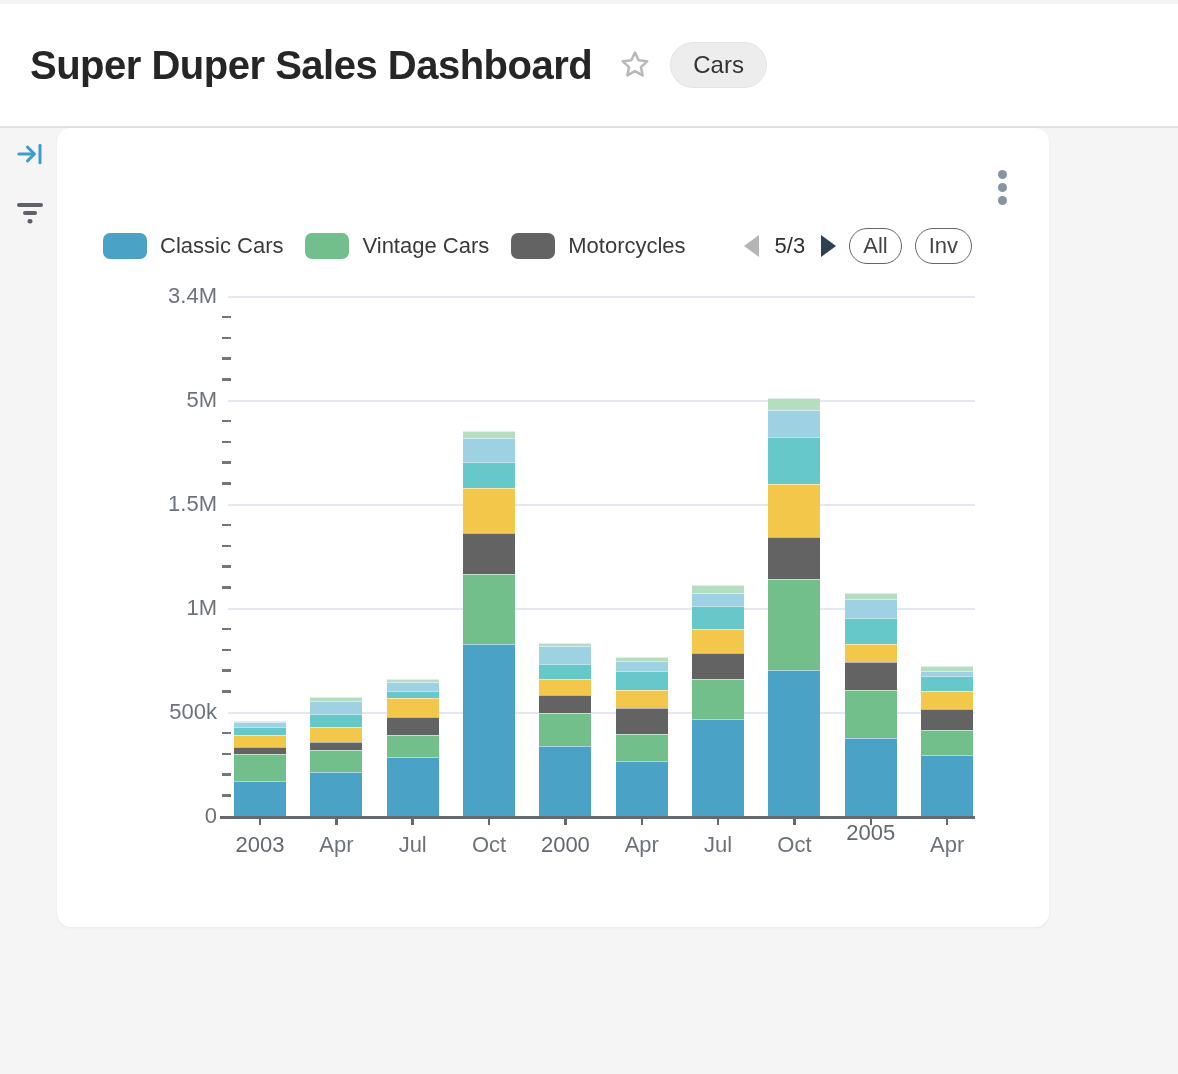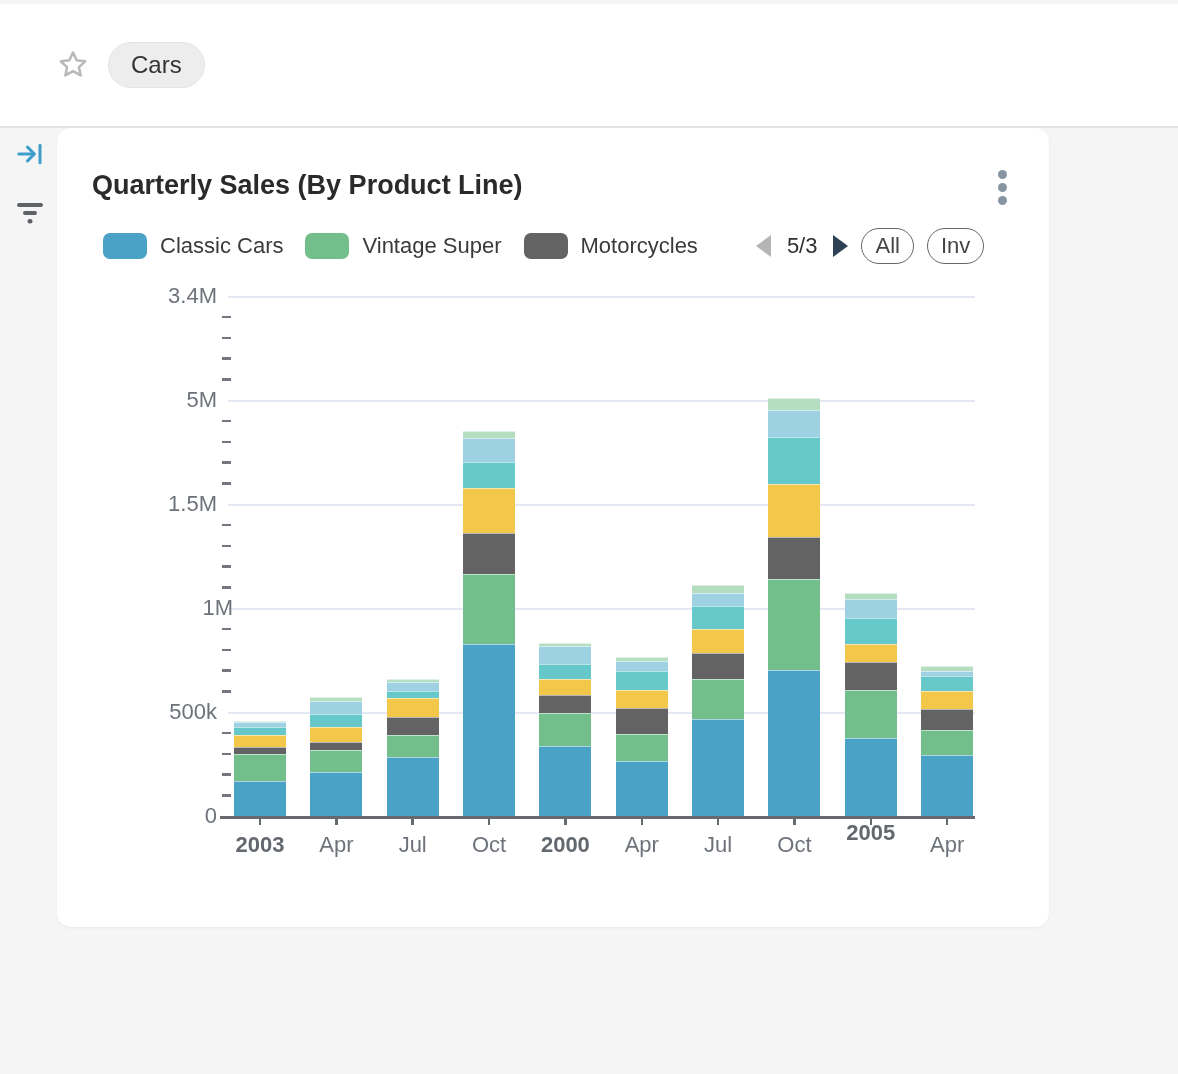--- a/index.html
+++ b/index.html
@@ -60,27 +60,28 @@
     font-family:"Liberation Sans", sans-serif;
   }
   
   .chart { position:absolute; left:0; top:148px; width:992px; height:620px; }
   .gridline { position:absolute; height:1.5px; background:#e4e8f2; }
   .y-label { position:absolute; width:160px; text-align:right; font-size:22px; color:#6e737b; transform:translateY(-50%); }
   .minor-tick { position:absolute; width:9px; height:2.5px; background:#73777d; }
   .axis-line { position:absolute; height:2.5px; background:#66696e; }
   .x-tick { position:absolute; width:2.5px; height:7px; background:#66696e; }
   .x-label { position:absolute; width:90px; text-align:center; font-size:22px; color:#6e737b; }
-  .x-label.year { font-weight:700; color:#63686f; }
+  .x-label.year { font-weight:400; color:#63686f; }
   .bar-seg { position:absolute; border-top:1px solid rgba(255,255,255,0.55); }
 </style>
 </head>
 <body>
 
 <div class="header">
+  <h1>Super Duper Sales Dashboard</h1>
   <span class="star">
     <svg width="34" height="34" viewBox="0 0 24 24" fill="none" stroke="#b9b9b9" stroke-width="1.8" stroke-linejoin="round">
       <path d="M12 3.2l2.6 5.5 6 .7-4.4 4.1 1.2 5.9-5.4-3-5.4 3 1.2-5.9L3.4 9.4l6-.7z"></path>
     </svg>
   </span>
   <span class="badge">Cars</span>
 </div>
 
 <div class="page">
 
@@ -95,36 +96,35 @@
     <span class="tool-btn">
       <svg width="30" height="30" viewBox="0 0 30 30" fill="#5f6368">
         <rect x="2" y="6" width="26" height="4" rx="2"></rect>
         <rect x="8" y="14" width="14" height="4" rx="2"></rect>
         <rect x="12.5" y="22" width="5" height="4.5" rx="2.2"></rect>
       </svg>
     </span>
   </div>
 
   <div class="card">
-    <div class="card-title">Quarterly Sales (By Product Line)</div>
 
     <div class="kebab" style="right:38px;">
       <i></i>
         <i></i>
         <i></i>
     </div>
 
     <div class="legend-row">
       <span class="legend-item">
         <span class="swatch" style="background: rgb(74, 163, 198);"></span>
         <span class="legend-label">Classic Cars</span>
       </span>
       <span class="legend-item">
         <span class="swatch" style="background: rgb(114, 191, 139);"></span>
-        <span class="legend-label">Vintage Super</span>
+        <span class="legend-label">Vintage Cars</span>
       </span>
       <span class="legend-item">
         <span class="swatch" style="background: rgb(99, 99, 99);"></span>
         <span class="legend-label">Motorcycles</span>
       </span>
 
       <span class="pager">
         <span class="tri tri-left"></span>
         <span class="page-num">5/3</span>
         <span class="tri tri-right"></span>
@@ -132,21 +132,21 @@
 
       <button class="pill">All</button>
       <button class="pill">Inv</button>
     </div>
 
     <div class="chart" id="chart">
         <div class="y-label" style="left: 0px; top: 540px;">0</div>
         <div class="gridline" style="left: 171px; width: 747px; top: 436px;"></div>
         <div class="y-label" style="left: 0px; top: 436px;">500k</div>
         <div class="gridline" style="left: 171px; width: 747px; top: 332px;"></div>
-        <div class="y-label" style="left: 16px; top: 332px;">1M</div>
+        <div class="y-label" style="left: 0px; top: 332px;">1M</div>
         <div class="gridline" style="left: 171px; width: 747px; top: 228px;"></div>
         <div class="y-label" style="left: 0px; top: 228px;">1.5M</div>
         <div class="gridline" style="left: 171px; width: 747px; top: 124px;"></div>
         <div class="y-label" style="left: 0px; top: 124px;">5M</div>
         <div class="gridline" style="left: 171px; width: 747px; top: 20px;"></div>
         <div class="y-label" style="left: 0px; top: 20px;">3.4M</div>
         <div class="minor-tick" style="left: 165px; top: 518.2px;"></div>
         <div class="minor-tick" style="left: 165px; top: 497.4px;"></div>
         <div class="minor-tick" style="left: 165px; top: 476.6px;"></div>
         <div class="minor-tick" style="left: 165px; top: 455.8px;"></div>

